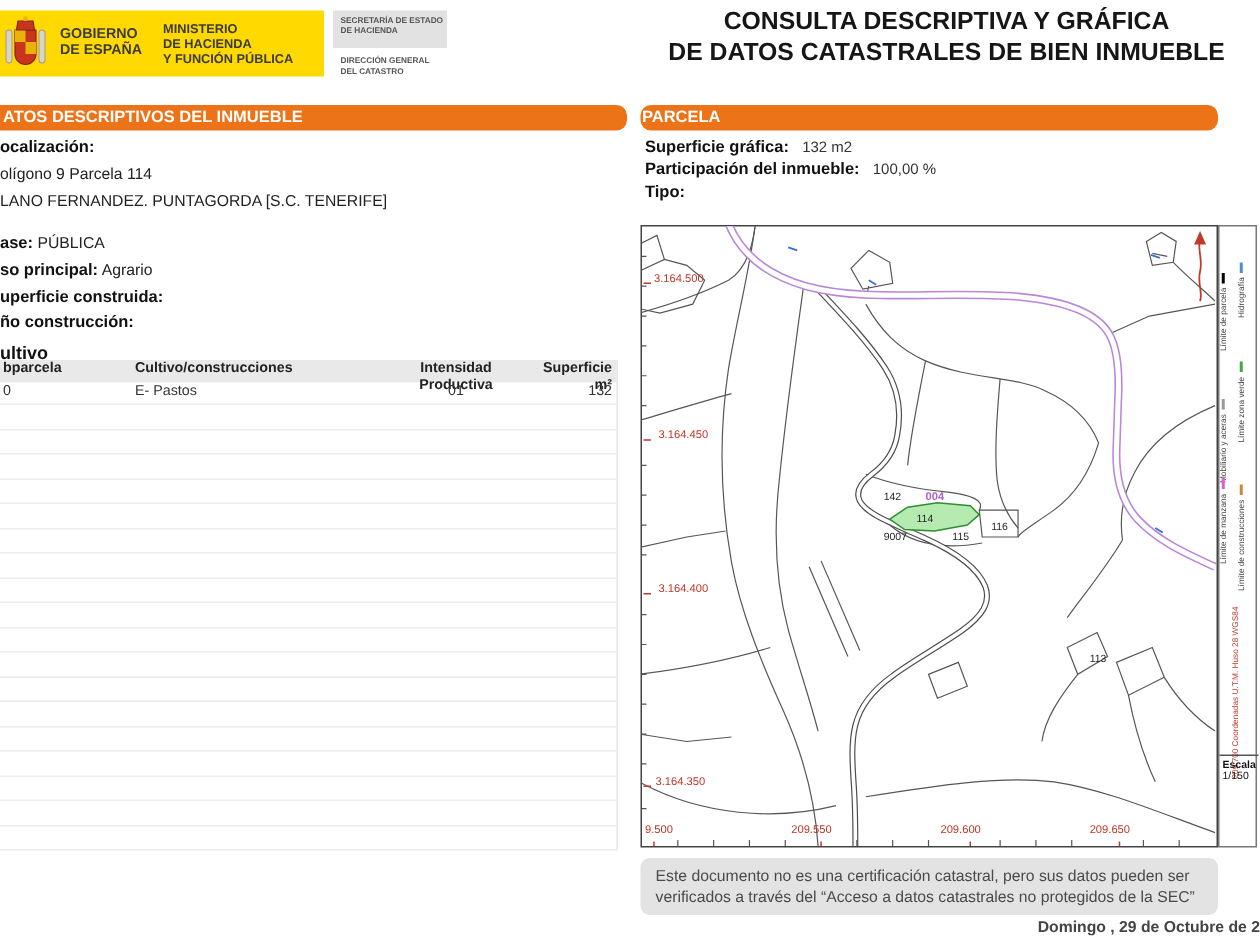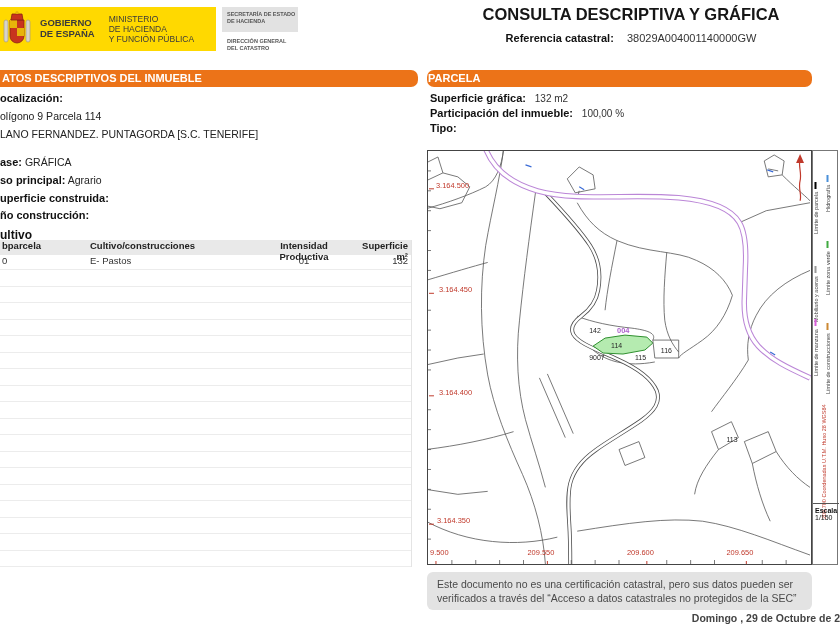--- a/index.html
+++ b/index.html
@@ -7,21 +7,21 @@
     width:840px;height:630px;position:relative;overflow:hidden;
     background:#ffffff;font-family:"Liberation Sans",sans-serif;color:#222;
   }
   .abs{position:absolute;}
   .pre{white-space:pre-line;}
 
   
   #logo-block{left:0;top:7px;width:216px;height:44px;background:#FFD900;display:flex;align-items:center;}
   #coat{margin-left:2px;}
   .gob-text{font-weight:bold;color:#3b3b3b;font-size:9.5px;line-height:1.15;margin-left:8px;}
-  .min-text{font-weight:normal;color:#3b3b3b;font-size:8.5px;line-height:1.2;margin-left:14px;}
+  .min-text{font-weight:bold;color:#3b3b3b;font-size:8.5px;line-height:1.2;margin-left:14px;}
   #secretaria-box{left:222px;top:7px;width:76px;height:25px;background:#e2e2e2;
     font-size:5.5px;font-weight:bold;color:#555;padding:4px 0 0 5px;box-sizing:border-box;line-height:1.35;}
   #direccion-box{left:222px;top:38px;width:76px;font-size:5.5px;font-weight:bold;color:#555;
     padding-left:5px;box-sizing:border-box;line-height:1.35;}
 
   #title-block{left:425px;top:4px;width:412px;text-align:center;}
   .title-line{font-weight:bold;font-size:16.5px;color:#161616;line-height:1.3;}
   #ref-line{margin-top:7px;font-size:11px;}
   #ref-line .lbl{font-weight:bold;color:#111;}
   #ref-line .val{margin-left:10px;color:#333;}
@@ -96,36 +96,33 @@
 DE HACIENDA
 Y FUNCIÓN PÚBLICA</div>
 </div>
 <div class="abs pre" id="secretaria-box">SECRETARÍA DE ESTADO
 DE HACIENDA</div>
 <div class="abs pre" id="direccion-box">DIRECCIÓN GENERAL
 DEL CATASTRO</div>
 
 <div class="abs" id="title-block">
   <div class="title-line">CONSULTA DESCRIPTIVA Y GRÁFICA</div>
-  <div id="ref-line">
-    <span class="lbl">Referencia catastral:</span>
-    <span class="val">38029A004001140000GW</span>
-  </div>
+  <div class="title-line">DE DATOS CATASTRALES DE BIEN INMUEBLE</div>
 </div>
 
 <div class="abs bar" id="bar-left">ATOS DESCRIPTIVOS DEL INMUEBLE</div>
 <div class="abs bar" id="bar-right">PARCELA</div>
 
 <div class="abs" id="left-panel">
   <div class="fld" style="top:4px;"><b>ocalización:</b></div>
   <div class="fld" style="top:22px;">olígono 9 Parcela 114</div>
   <div class="fld" style="top:40px;">LANO FERNANDEZ. PUNTAGORDA [S.C. TENERIFE]</div>
   <div class="fld" style="top:68px;">
     <b>ase:</b>
-    <span>GRÁFICA</span>
+    <span>PÚBLICA</span>
   </div>
   <div class="fld" style="top:86px;">
     <b>so principal:</b>
     <span>Agrario</span>
   </div>
   <div class="fld" style="top:104px;"><b>uperficie construida:</b></div>
   <div class="fld" style="top:121px;"><b>ño construcción:</b></div>
   <div class="fld" style="top:140px;"><span id="cultivo-title">ultivo</span></div>
 
   <div id="ltable">

